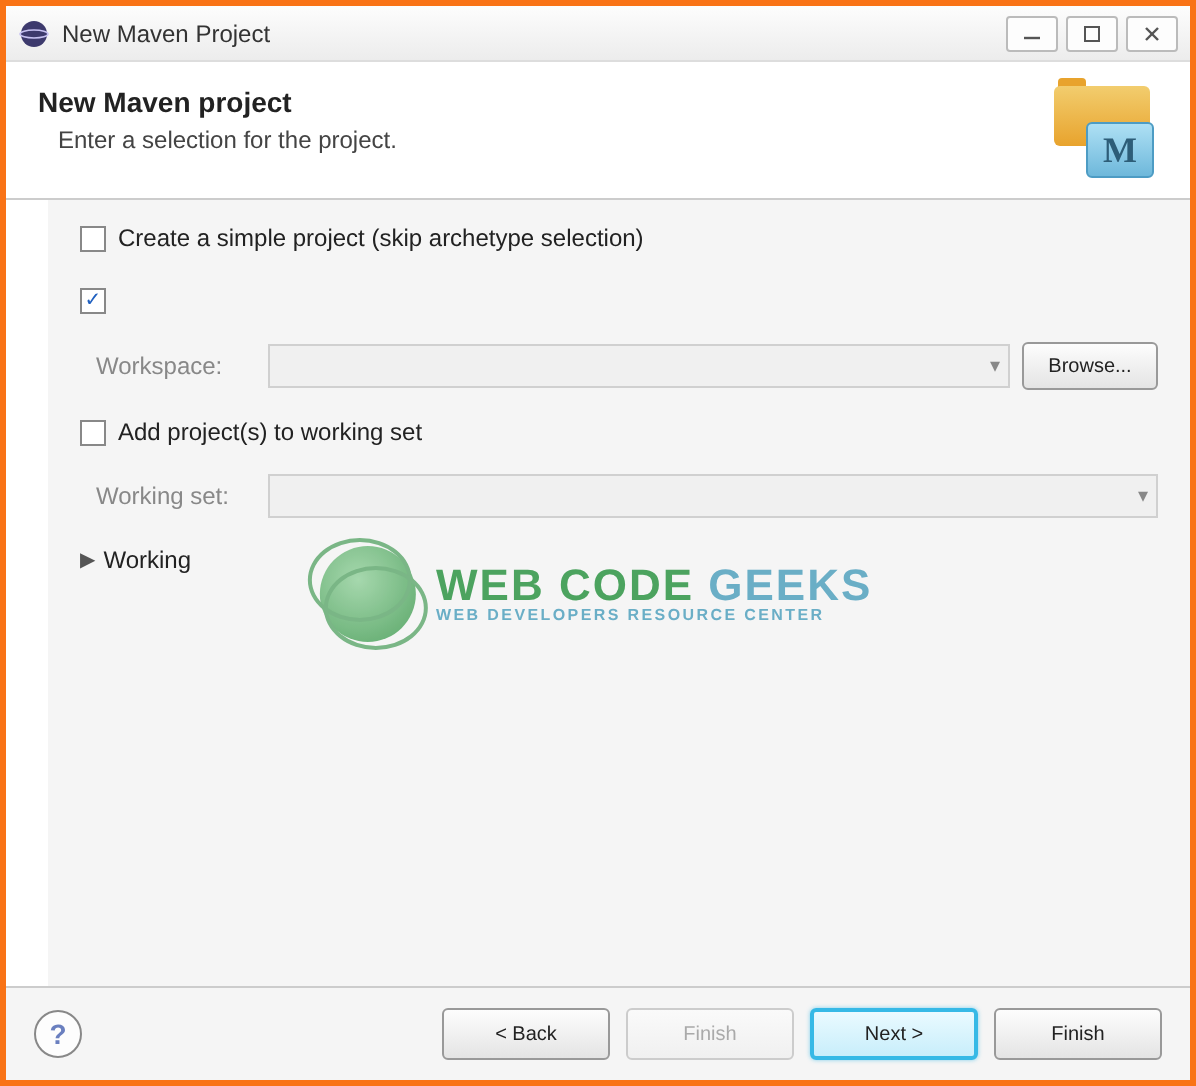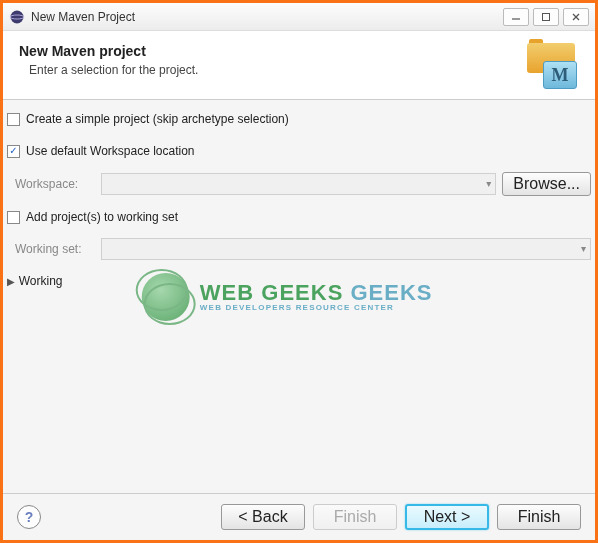--- a/index.html
+++ b/index.html
@@ -93,23 +93,24 @@
       border: 1px solid #4d9cc4;
       border-radius: 3px;
       display: flex; align-items: center; justify-content: center;
       font-weight: bold; font-size: 18px; color: #2d5d78;
       font-family: Georgia, serif;
     }
     
     .content {
       flex: 1;
       background: #f5f5f5;
-      padding: 12px 4px;
+      padding: 12px 16px;
       overflow: hidden;
       position: relative;
+      margin-left: 21px;
     }
     .row {
       margin-bottom: 14px;
       display: flex;
       align-items: center;
       gap: 6px;
     }
     .row.indent { margin-left: 8px; }
     .checkbox {
       width: 13px; height: 13px;
@@ -138,21 +139,21 @@
       position: absolute;
       right: 4px; top: 4px;
       font-size: 10px; color: #888;
     }
     .btn {
       height: 24px;
       min-width: 68px;
       border: 1px solid #999;
       background: linear-gradient(#fdfdfd, #e4e4e4);
       border-radius: 3px;
-      font-size: 16px;
+      font-size: 10px;
       color: #222;
       display: inline-flex;
       align-items: center; justify-content: center;
       padding: 0 10px;
     }
     .btn.disabled {
       color: #aaa;
       border-color: #ccc;
       background: linear-gradient(#fafafa, #f0f0f0);
     }
@@ -275,21 +276,20 @@
 
   <div class="content">
 
     <div class="row">
       <span class="checkbox"></span>
       <span class="label">Create a simple project (skip archetype selection)</span>
     </div>
 
     <div class="row" style="margin-top:18px;">
       <span class="checkbox">✓</span>
-      <span class="label">Use default Workspace location</span>
     </div>
 
     <div class="row indent">
       <span class="field-label">Workspace:</span>
       <div class="combo disabled">
         <span></span>
         <span class="chev">▾</span>
       </div>
       <div class="btn">Browse...</div>
     </div>
@@ -309,21 +309,21 @@
 
     <div class="expand">
       <span class="tri">▶</span>
       <span>Working</span>
     </div>
 
     <div class="watermark">
       <div class="wlogo"></div>
       <div class="wtxt">
         <div class="l1">
-          <span class="green">WEB GEEKS </span><span class="blue">GEEKS</span>
+          <span class="green">WEB CODE </span><span class="blue">GEEKS</span>
         </div>
         <div class="l2">WEB DEVELOPERS RESOURCE CENTER</div>
       </div>
     </div>
 
   </div>
 
   <div class="footer">
     <div class="help">?</div>
     <div class="footer-btns">

